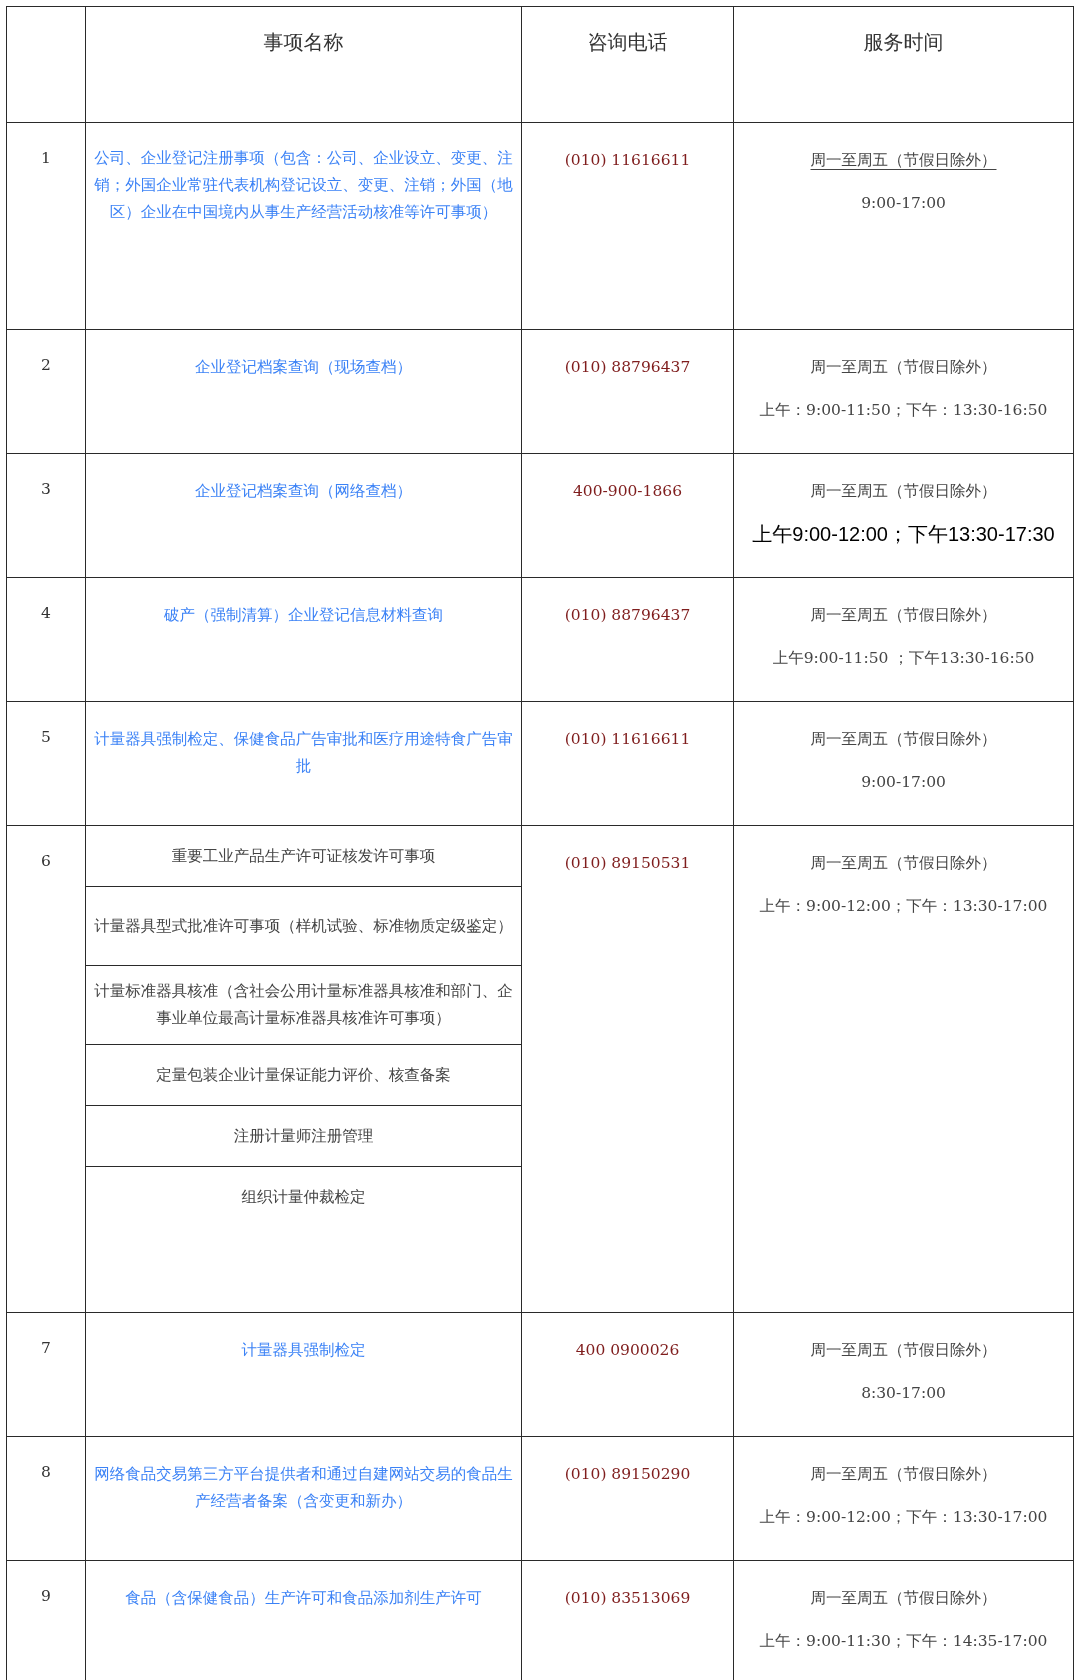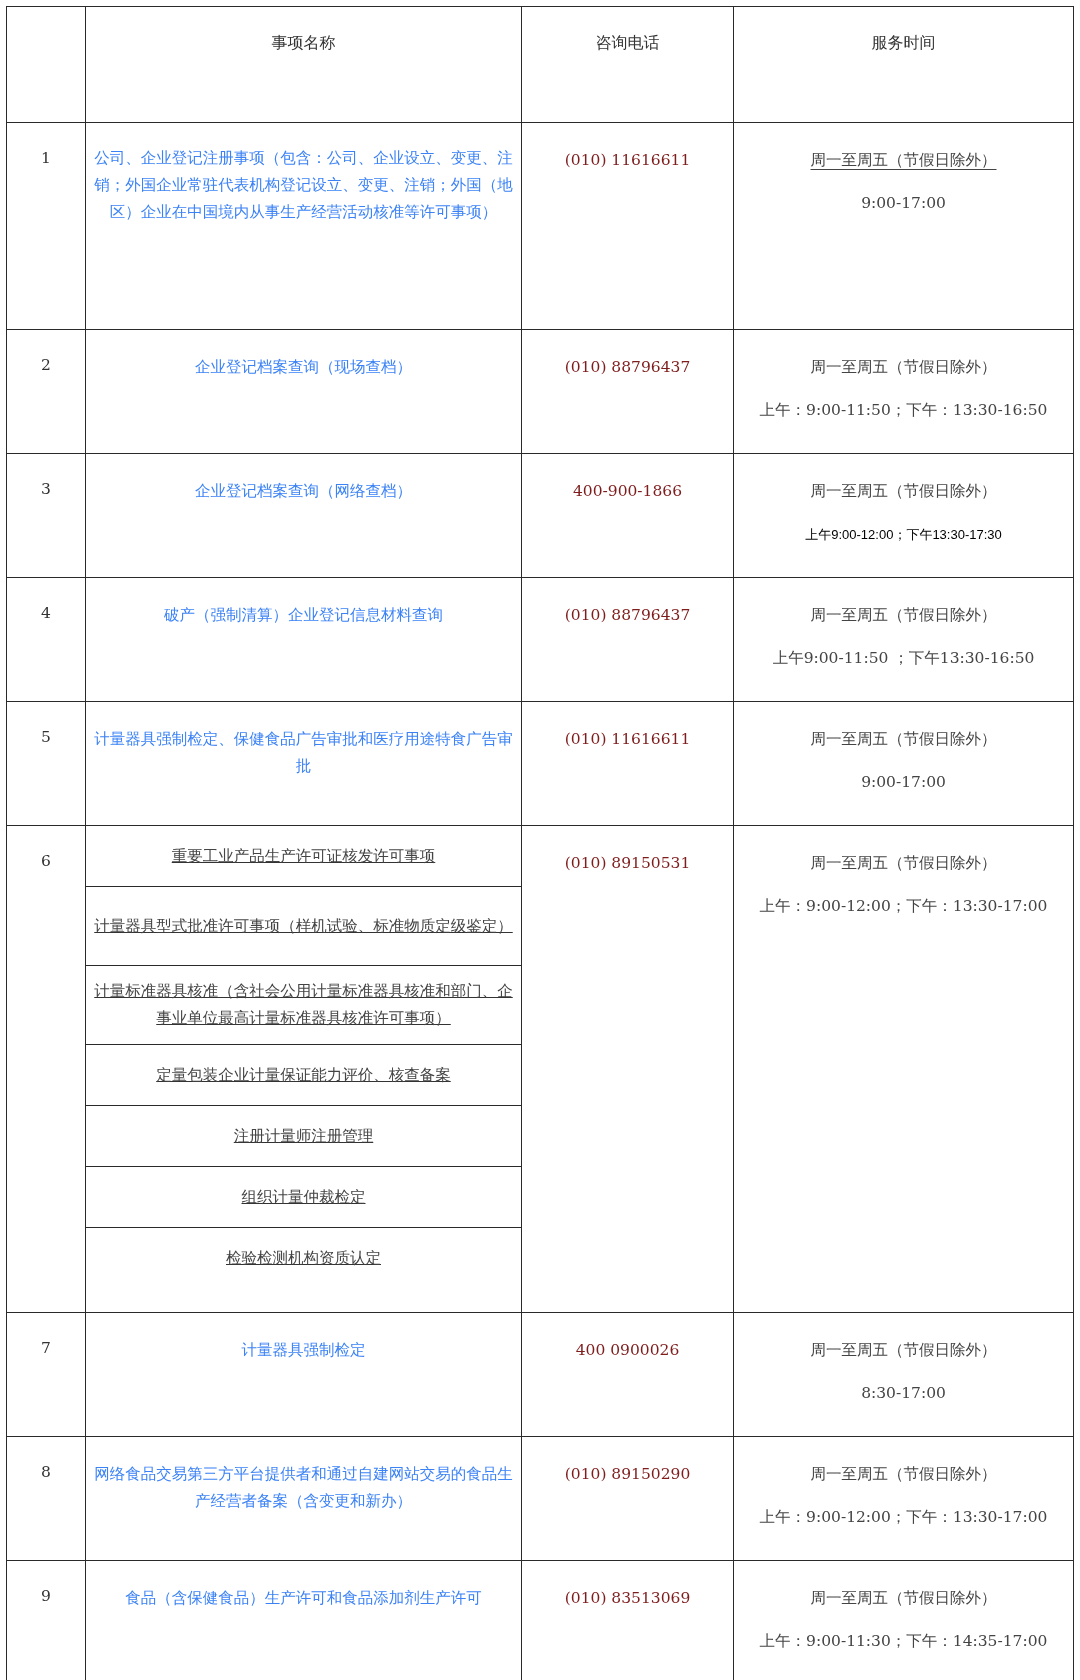--- a/index.html
+++ b/index.html
@@ -31,48 +31,47 @@
       font-size: 15.5px;
       line-height: 27px;
     }
     .col-idx { width: 79px; }
     .col-name { width: 436px; }
     .col-phone { width: 212px; }
     .col-time { width: 340px; }
 
     .hdr td {
       height: 116px;
-      font-size: 16px;
+      font-size: 20px;
       padding-top: 22px;
       box-sizing: border-box;
       color: #333;
     }
     .idx {
       font-size: 20px;
       padding-top: 22px !important;
     }
     .name { padding: 24px 4px 0 4px !important; color: #3b82f6; }
     .phone { padding-top: 24px !important; color: #7f1d1d; }
     .time { padding-top: 24px !important; color: #444; }
     .time .line1 { display: block; }
     .time .line2 { display: block; margin-top: 16px; }
     .time .line2.sans {
       font-family: "Liberation Sans", "DejaVu Sans", sans-serif;
-      font-size: 13px;
+      font-size: 20px;
       color: #000;
     }
     .underline { text-decoration: underline; text-underline-offset: 4px; }
     .r1 td { height: 182px; }
     .r1 .name { padding-top: 22px !important; }
     .std td { height: 99px; }
     .sub-table {
       width: 100%;
       border-collapse: collapse;
       table-layout: fixed;
-      text-decoration: underline;
     }
     .sub-table td {
       border: none;
       border-bottom: 1.5px solid #2a2a2a;
       padding: 0 4px;
       vertical-align: middle;
       color: #444;
     }
     .sub-table tr:last-child td { border-bottom: none; }
     .sub-cell { padding: 0 !important; vertical-align: top; }
@@ -161,23 +160,20 @@
               </tr>
         <tr>
                 <td style="height:60px;">定量包装企业计量保证能力评价、核查备案</td>
               </tr>
         <tr>
                 <td style="height:60px;">注册计量师注册管理</td>
               </tr>
         <tr>
                 <td style="height:60px;">组织计量仲裁检定</td>
               </tr>
-        <tr>
-                <td style="height:60px;">检验检测机构资质认定</td>
-              </tr>
       </tbody>
           </table>
     </td>
     <td class="phone">(010) 89150531</td>
     <td class="time">
       <span class="line1">周一至周五（节假日除外）</span>
       <span class="line2">上午：9:00-12:00；下午：13:30-17:00</span>
     </td>
   </tr>
 

